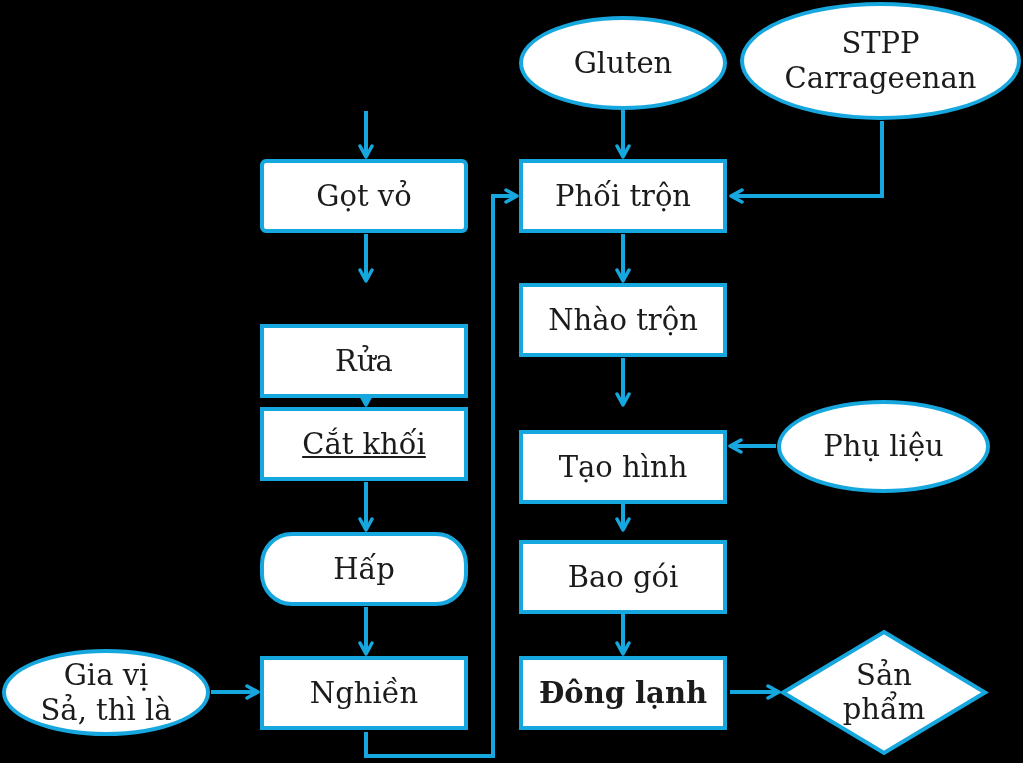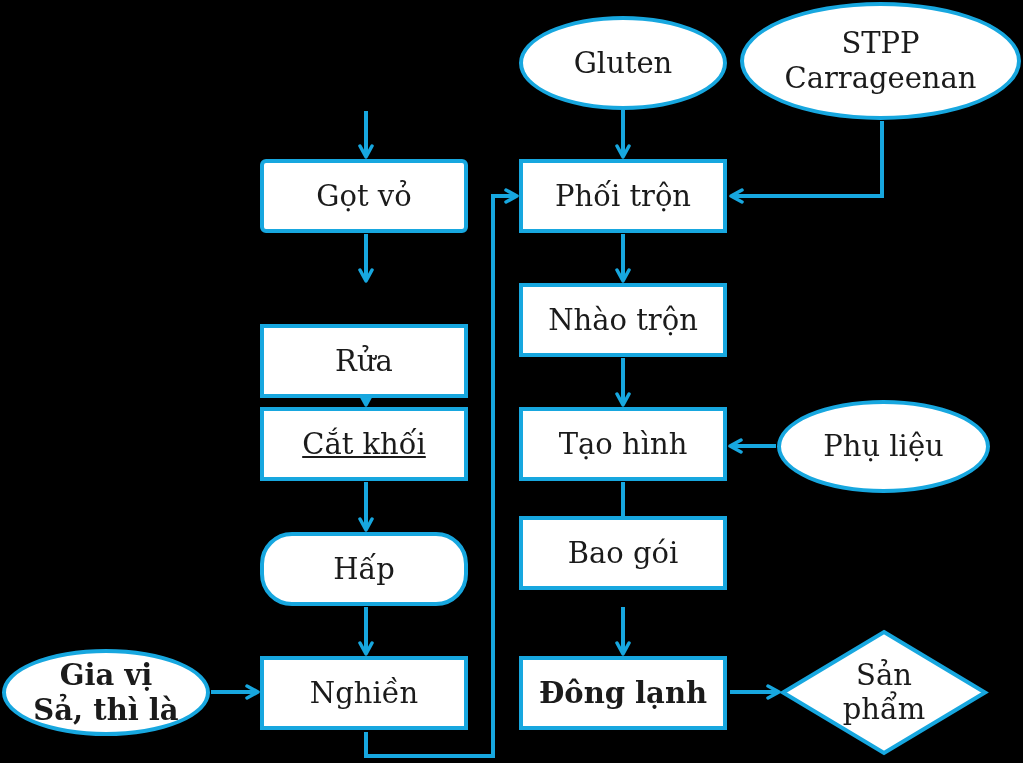--- a/index.html
+++ b/index.html
@@ -100,21 +100,21 @@
     </div>
   </div>
 
   <div class="node ellipse" style="left:740px;top:2px;width:281px;height:118px;">
     <div class="label">
       <span>STPP</span>
       <span>Carrageenan</span>
     </div>
   </div>
 
-  <div class="node ellipse" style="left:2px;top:649px;width:208px;height:87px;font-weight:bold;">
+  <div class="node ellipse" style="left:2px;top:649px;width:208px;height:87px;">
     <div class="label">
       <span>Gia vị</span>
       <span>Sả, thì là</span>
     </div>
   </div>
 
   <div class="node ellipse" style="left:777px;top:400px;width:213px;height:93px;">
     <div class="label">
       <span>Phụ liệu</span>
     </div>
@@ -155,27 +155,27 @@
       <span>Nhào trộn</span>
     </div>
   </div>
 
   <div class="node" style="left:519px;top:159px;width:208px;height:74px;">
     <div class="label">
       <span>Phối trộn</span>
     </div>
   </div>
 
-  <div class="node" style="left:519px;top:407px;width:208px;height:74px;">
+  <div class="node" style="left:519px;top:430px;width:208px;height:74px;">
     <div class="label">
       <span>Tạo hình</span>
     </div>
   </div>
 
-  <div class="node" style="left:519px;top:516px;width:208px;height:74px;">
+  <div class="node" style="left:519px;top:540px;width:208px;height:74px;">
     <div class="label">
       <span>Bao gói</span>
     </div>
   </div>
 
   <div class="node" style="left:519px;top:656px;width:208px;height:74px;font-weight:bold;">
     <div class="label">
       <span>Đông lạnh</span>
     </div>
   </div>

